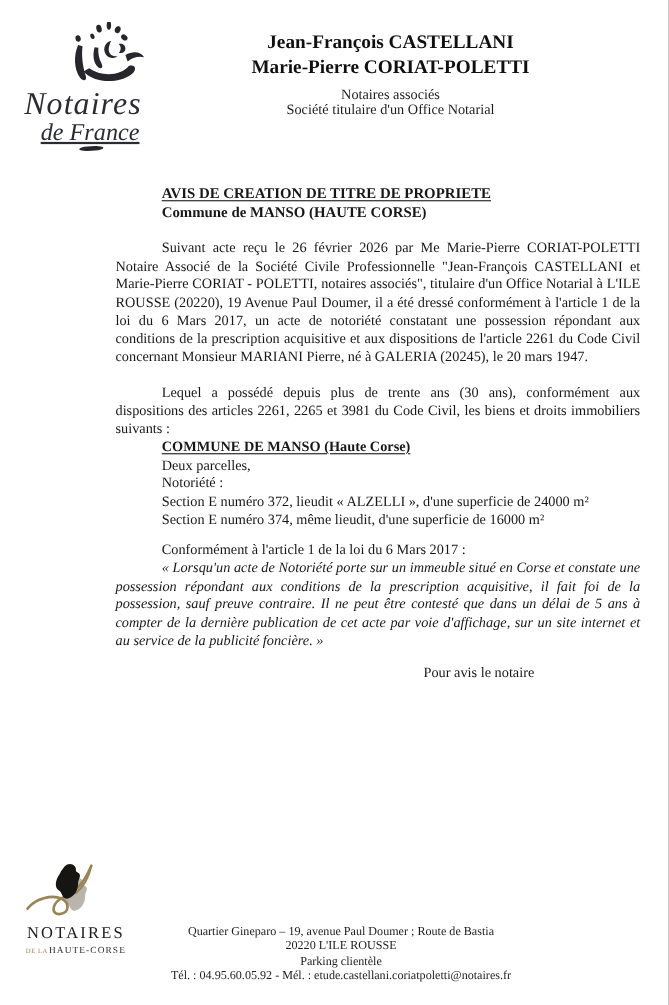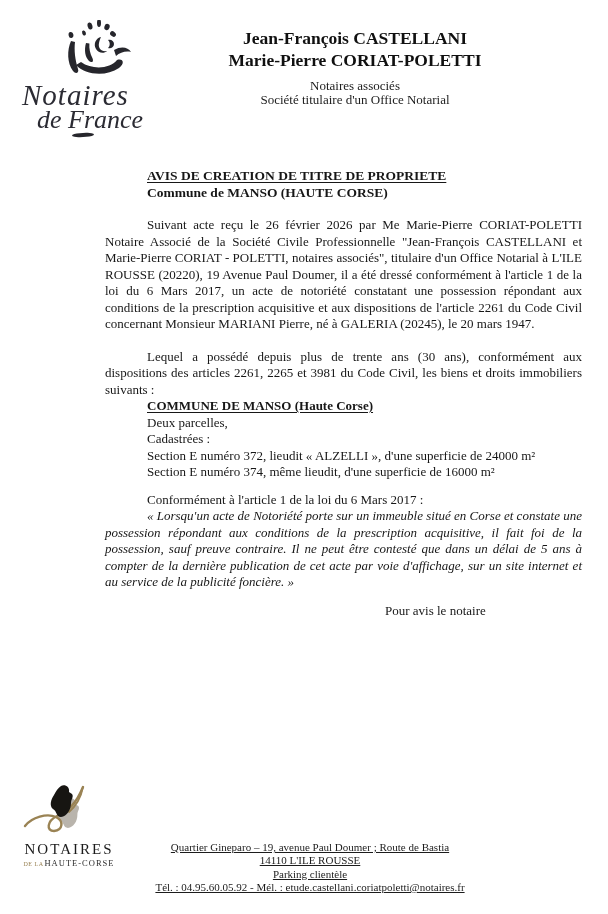--- a/index.html
+++ b/index.html
@@ -11,22 +11,23 @@
   }
 
   
   .logo-top { position:absolute; left:20px; top:20px; width:150px; }
   .logo-top svg { display:block; margin-left:36px; }
   .logo-top .wordmark {
     font-style:italic; font-size:29px; line-height:30px; color:#2b2b33;
     letter-spacing:1px; margin-top:0px; margin-left:2px; font-weight:400;
   }
   .logo-top .subtext {
-    font-style:italic; font-size:26px; line-height:20px; color:#2b2b33;
+    font-style:italic; font-size:22px; line-height:20px; color:#2b2b33;
     margin-left:17px;
+    text-decoration:underline;
   }
   .logo-top .dash {
     width:22px; height:4px; background:#26262c; border-radius:50%/70%;
     margin:3px 0 0 52px; transform:rotate(-3deg);
   }
 
   
   .header-block { position:absolute; left:130px; top:27px; width:450px; text-align:center; }
   .office-name { font-weight:bold; font-size:17.5px; line-height:22px; color:#101010; }
   .office-subs { margin-top:8px; }
@@ -52,21 +53,21 @@
   .logo-bottom { position:absolute; left:15px; top:784px; width:108px; text-align:center; }
   .logo-bottom svg { display:block; margin:0 auto; }
   .logo-bottom .fname {
     font-size:15px; letter-spacing:2px; color:#1b1b1b; line-height:17px; margin-top:1px;
   }
   .logo-bottom .fregion { font-size:8.5px; letter-spacing:1px; color:#2e2e2e; line-height:10px; }
   .logo-bottom .fprefix { font-size:6px; letter-spacing:0.5px; color:#9a8354; margin-right:1px; }
 
   .footer-text {
     position:absolute; left:80px; top:841px; width:460px; text-align:center;
-    font-size:11px; line-height:13.4px; color:#1c1c1c;text-decoration:underline;
+    font-size:11px; line-height:13.4px; color:#1c1c1c;
   }
 </style>
 </head>
 <body>
 
 <div class="page">
 
   <div class="logo-top">
     <svg width="84" height="60" viewBox="0 0 84 60">
       <g fill="#26262c">
@@ -111,21 +112,21 @@
     <div class="doc-subtitle">Commune de MANSO (HAUTE CORSE)</div>
 
     <p class="para">Suivant acte reçu le 26 février 2026 par Me Marie-Pierre CORIAT-POLETTI Notaire Associé de la Société Civile Professionnelle "Jean-François CASTELLANI et Marie-Pierre CORIAT - POLETTI, notaires associés", titulaire d'un Office Notarial à L'ILE ROUSSE (20220), 19 Avenue Paul Doumer, il a été dressé conformément à l'article 1 de la loi du 6 Mars 2017, un acte de notoriété constatant une possession répondant aux conditions de la prescription acquisitive et aux dispositions de l'article 2261 du Code Civil concernant  Monsieur MARIANI Pierre, né à GALERIA (20245), le 20 mars 1947.</p>
 
     <p class="para">Lequel a possédé depuis plus de trente ans (30 ans), conformément aux dispositions des articles 2261, 2265 et 3981 du Code Civil, les biens et droits immobiliers suivants :</p>
 
     <div class="commune">
       <span>COMMUNE DE MANSO (Haute Corse)</span>
     </div>
     <div class="block-line">Deux parcelles,</div>
-    <div class="block-line">Cadastrées :</div>
+    <div class="block-line">Notoriété :</div>
     <div class="block-line">Section E numéro 372, lieudit « ALZELLI », d'une superficie de 24000 m²</div>
     <div class="block-line">Section E numéro 374, même lieudit, d'une superficie de 16000 m²</div>
 
     <div class="law-intro">Conformément à l'article 1 de la loi du 6 Mars 2017 :</div>
     <p class="law-quote">« Lorsqu'un acte de Notoriété porte sur un immeuble situé en Corse et constate une possession répondant aux conditions de la prescription acquisitive, il fait foi de la possession, sauf preuve contraire. Il ne peut être contesté que dans un délai de 5 ans à compter de la dernière publication de cet acte par voie d'affichage, sur un site internet et au service de la publicité foncière. »</p>
 
     <div class="signature">Pour avis le notaire</div>
   </div>
 
   <div class="logo-bottom">
@@ -139,18 +140,18 @@
       </g>
 
       <path d="M38,2 c4,-2 9,1 8,6 l3,2 c2,3 -1,5 -1,9 c0,7 -4,13 -10,14 c-5,0 -4,-6 -8,-8 c-4,-3 -2,-10 1,-14 c2,-4 4,-7 7,-9 z" fill="#171512"></path>
     </svg>
     <div class="fname">NOTAIRES</div>
     <div class="fregion"><span class="fprefix">DE LA</span><span>HAUTE-CORSE</span></div>
   </div>
 
   <div class="footer-text">
     <div>Quartier Gineparo – 19, avenue Paul Doumer ; Route de Bastia</div>
-    <div>14110 L'ILE ROUSSE</div>
+    <div>20220 L'ILE ROUSSE</div>
     <div>Parking clientèle</div>
     <div>Tél. : 04.95.60.05.92 - Mél. : etude.castellani.coriatpoletti@notaires.fr</div>
   </div>
 
 </div>
 
 </body></html>

